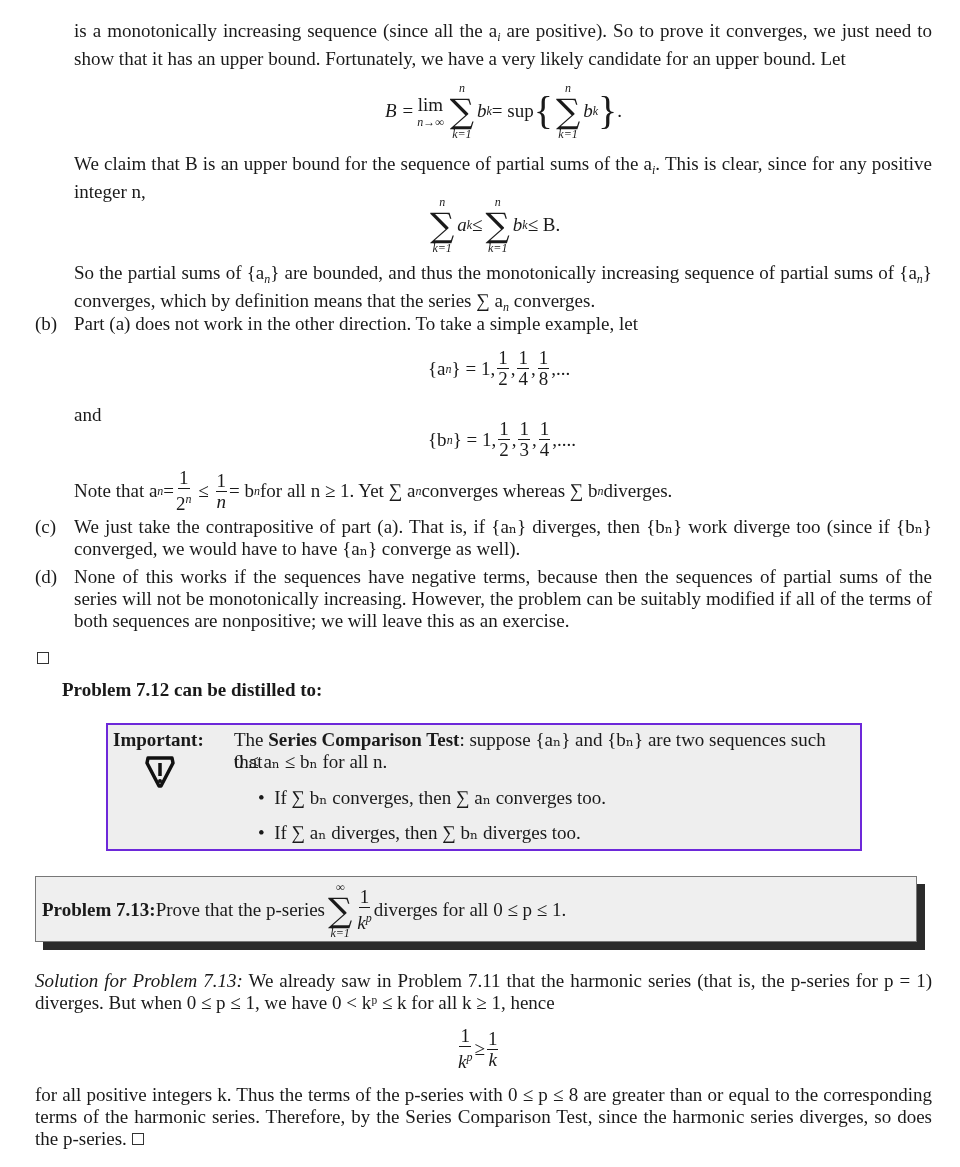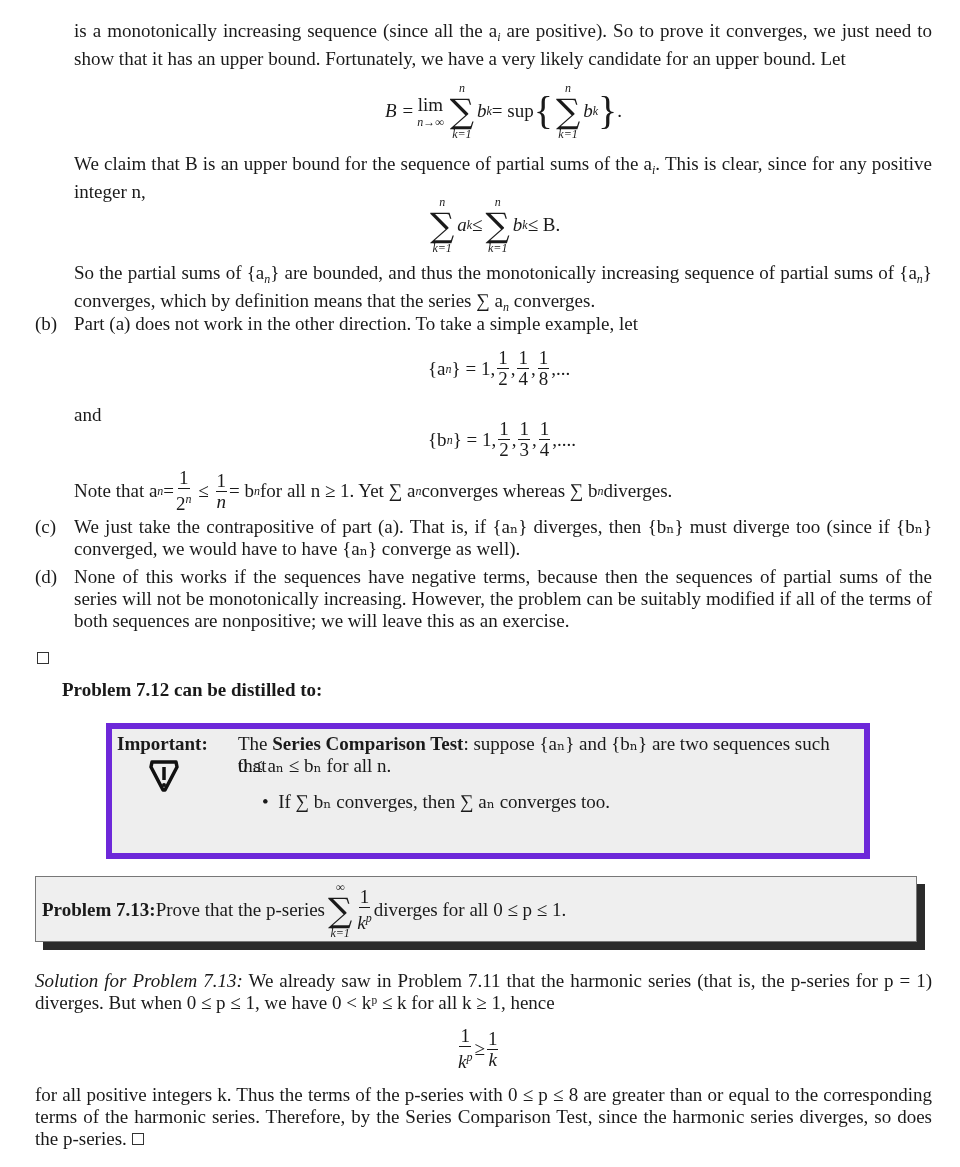--- a/index.html
+++ b/index.html
@@ -19,21 +19,21 @@
   .eqn { position: absolute; display: flex; align-items: center; white-space: nowrap; }
   .stack { display: inline-flex; flex-direction: column; align-items: center; margin: 0 3px; }
   .stack .tiny { font-size: 12px; line-height: 12px; font-style: italic; }
   .frac { display: inline-flex; flex-direction: column; align-items: center; vertical-align: middle; margin: 0 2px; }
   .frac .num { border-bottom: 1px solid #1a1a1a; line-height: 20px; padding: 0 1px; }
   .frac .den { line-height: 20px; }
   .brace { font-size: 40px; font-weight: 200; line-height: 40px; }
   .qed { display: inline-block; width: 10px; height: 10px; border: 1px solid #333; vertical-align: 0px; }
   .important-box {
     position: absolute; left: 106px; top: 723px; width: 752px; height: 124px;
-    border: 6px solid #6d28d9; background: #eeeeee;
+    border: 2px solid #6d28d9; background: #eeeeee;
   }
   .problem-box {
     position: absolute; left: 35px; top: 876px; width: 880px; height: 64px;
     border: 1px solid #777; background: #efefef; box-shadow: 8px 8px 0 #2b2b2b;
   }
 </style>
 </head>
 <body>
 
 <div class="p" style="top:20px;">
@@ -148,41 +148,42 @@
   <span> = b</span>
     <span class="sub">n</span>
   <span> for all n ≥ 1. Yet ∑ a</span>
     <span class="sub">n</span>
   <span> converges whereas ∑ b</span>
     <span class="sub">n</span>
   <span> diverges.</span>
 </div>
 
 <span class="label" style="top:516px;">(c)</span>
-<div class="p" style="top:516px;">We just take the contrapositive of part (a). That is, if {aₙ} diverges, then {bₙ} must diverge too (since if {bₙ} converged, we would have to have {aₙ} converge as well).</div>
+<div class="p" style="top:516px;">We just take the contrapositive of part (a). That is, if {aₙ} diverges, then {bₙ} work diverge too (since if {bₙ} converged, we would have to have {aₙ} converge as well).</div>
 
 <span class="label" style="top:566px;">(d)</span>
 <div class="p" style="top:566px;">None of this works if the sequences have negative terms, because then the sequences of partial sums of the series will not be monotonically increasing. However, the problem can be suitably modified if all of the terms of both sequences are nonpositive; we will leave this as an exercise.</div>
 
 <span class="abs qed" style="left:37px; top:652px;"></span>
 
 <div class="abs" style="left:62px; top:679px;font-weight:bold;">Problem 7.12 can be distilled to:</div>
 
 <div class="important-box">
   <div class="abs" style="left:5px; top:4px; font-weight:bold;">Important:</div>
   <svg class="abs" style="left:37px; top:27px;" width="30" height="38" viewBox="0 0 30 38">
     <path d="M3 6 L27 6 L28 11 L16 34 L14 34 L2 11 Z" fill="none" stroke="#111" stroke-width="3.5" stroke-linejoin="round"></path>
     <line x1="15" y1="11" x2="15" y2="24" stroke="#111" stroke-width="3.5"></line>
     <circle cx="15" cy="29" r="2" fill="#111"></circle>
   </svg>
   <div class="abs" style="left:126px; top:4px; width:620px;">
     <span>The </span><b>Series Comparison Test</b><span>: suppose {aₙ} and {bₙ} are two sequences such that</span>
   </div>
   <div class="abs" style="left:126px; top:26px;">0 ≤ aₙ ≤ bₙ for all n.</div>
   <div class="abs" style="left:150px; top:62px;text-align:center;">•&nbsp;&nbsp;<span>If ∑ bₙ converges, then ∑ aₙ converges too.</span></div>
+  <div class="abs" style="left:150px; top:97px;">•&nbsp;&nbsp;<span>If ∑ aₙ diverges, then ∑ bₙ diverges too.</span></div>
 </div>
 
 <div class="problem-box">
   <div class="eqn" style="left:6px; top:4px;">
     <b>Problem 7.13:</b>
     <span> Prove that the p-series </span>
     <span class="stack">
         <span class="tiny">∞</span>
         <span class="bigsig">∑</span>
         <span class="tiny">k=1</span>

